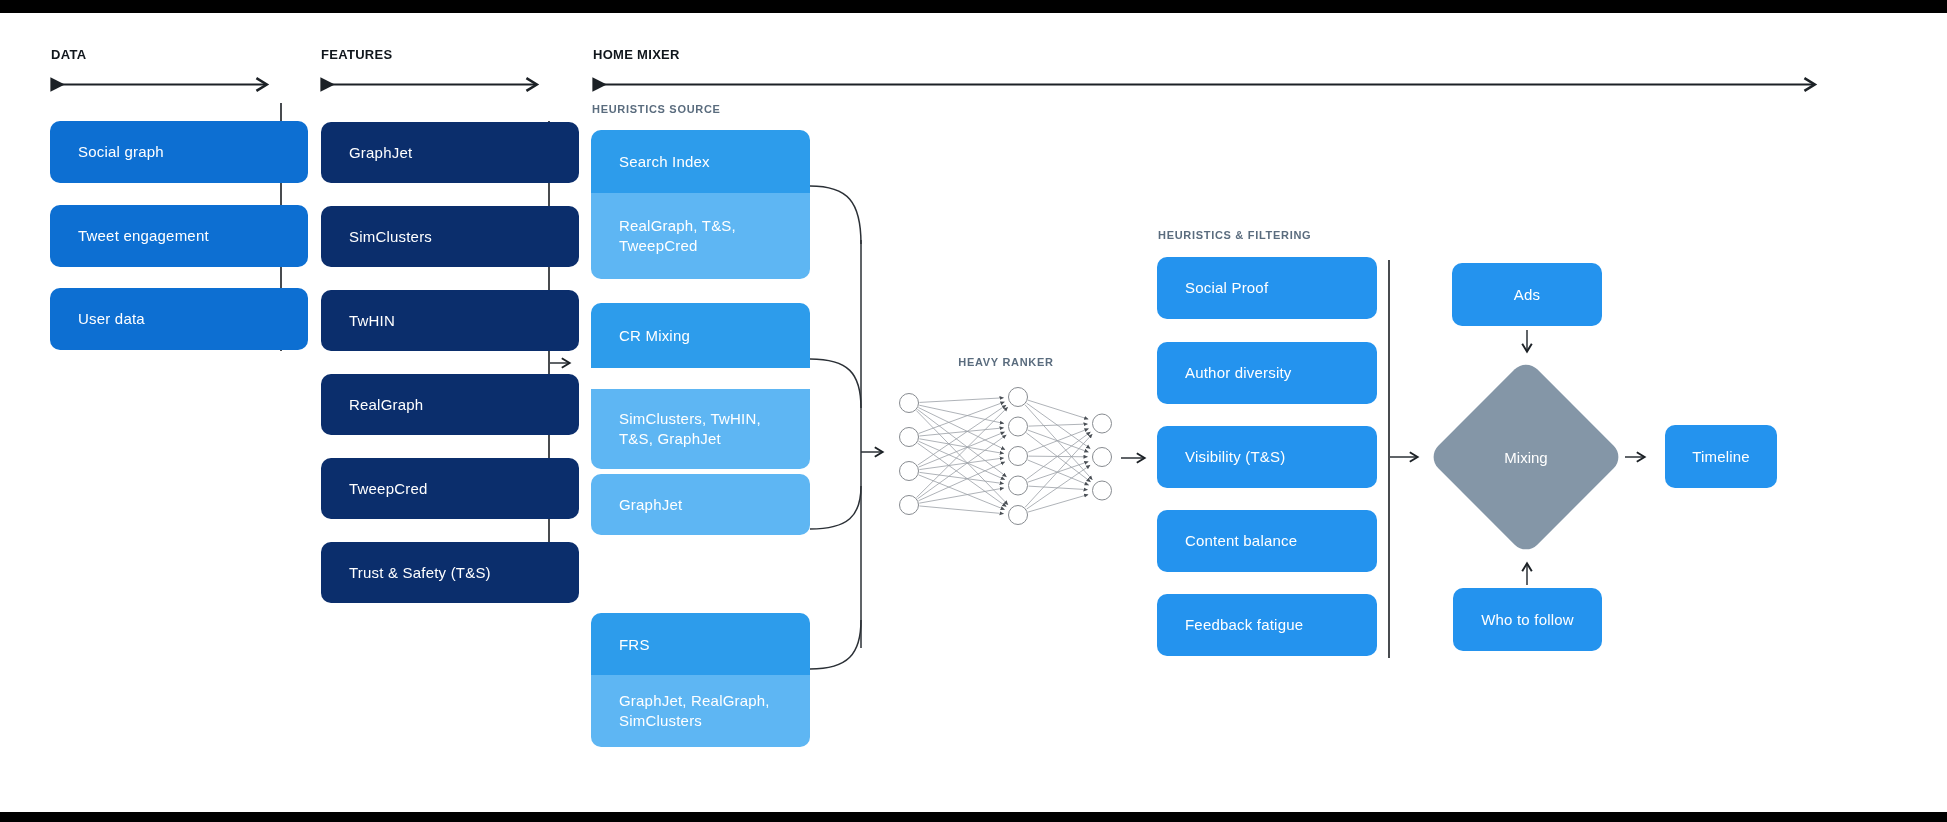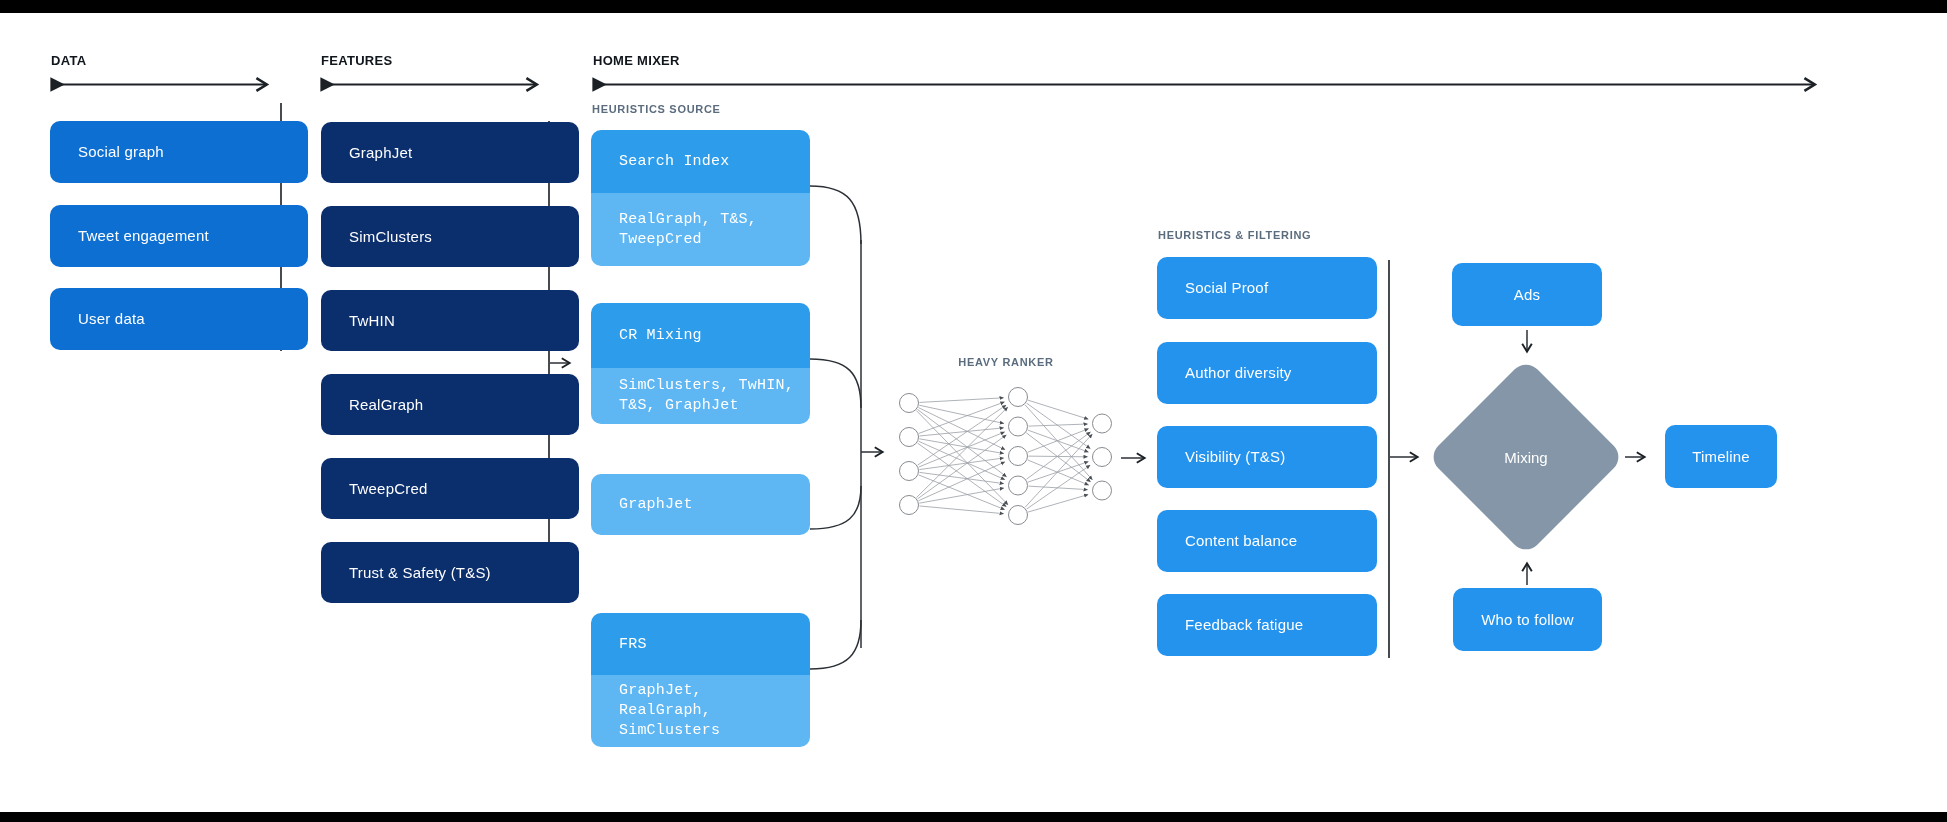--- a/index.html
+++ b/index.html
@@ -2,32 +2,32 @@
 <html><head>
 <meta charset="utf-8">
 <style>
   html,body{margin:0;padding:0;background:#fff;}
   .canvas{position:relative;width:1947px;height:822px;background:#ffffff;overflow:hidden;
           font-family:"Liberation Sans",sans-serif;-webkit-font-smoothing:antialiased;}
   .bar{position:absolute;left:0;width:1947px;background:#000;}
   .bar.top{top:0;height:13px;}
   .bar.bottom{top:812px;height:10px;}
 
-  .col-header{position:absolute;top:53px;font-size:13px;font-weight:700;color:#10161c;letter-spacing:.3px;}
+  .col-header{position:absolute;top:47px;font-size:13px;font-weight:700;color:#10161c;letter-spacing:.3px;}
   .sub-label{position:absolute;font-size:11px;font-weight:600;color:#5a6c7e;letter-spacing:.7px;}
 
   .box{position:absolute;width:258px;height:62px;border-radius:10px;box-sizing:border-box;
        display:flex;align-items:center;padding:0 14px 0 28px;color:#fff;font-size:15px;
        font-weight:500;letter-spacing:.2px;line-height:1.2;}
   .c-data{background:#0d6fd2;}
   .c-navy{background:#0b2e6c;}
   .c-blue{background:#2493ee;}
   .centered{justify-content:center;padding:0;text-align:center;}
 
-  .cand{position:absolute;left:591px;width:219px;border-radius:10px;overflow:hidden;color:#fff;font-family:Liberation Mono, monospace;}
+  .cand{position:absolute;left:591px;width:219px;border-radius:10px;overflow:hidden;color:#fff;}
   .cand-head{background:#2d9ceb;display:flex;align-items:center;padding:0 14px 0 28px;
              font-size:15px;font-weight:500;letter-spacing:.2px;}
   .cand-body{background:#5eb6f3;display:flex;align-items:center;padding:0 14px 0 28px;
              font-size:15px;font-weight:500;letter-spacing:.2px;white-space:pre-line;line-height:1.32;}
 
   .diamond{position:absolute;left:1456px;top:387px;width:140px;height:140px;background:#8496a7;
            border-radius:16px;transform:rotate(45deg);}
   .diamond-inner{width:100%;height:100%;display:flex;align-items:center;justify-content:center;
                  transform:rotate(-45deg);color:#fff;font-size:15px;font-weight:500;}
 
@@ -163,29 +163,29 @@
   <div class="box c-navy" style="left:321px;top:542px;height:61px;">
     <span>Trust &amp; Safety (T&amp;S)</span>
     </div>
 
   <div class="sub-label" style="left:592px;top:103px;">HEURISTICS SOURCE</div>
 
   <div class="cand" style="top:130px;">
     <div class="cand-head" style="height:63px;">
       <span>Search Index</span>
       </div>
-    <div class="cand-body" style="height:73px;">
+    <div class="cand-body" style="height:86px;">
       <span>RealGraph, T&amp;S,
 TweepCred</span></div>
   </div>
   <div class="cand" style="top:303px;">
     <div class="cand-head" style="height:65px;">
       <span>CR Mixing</span>
       </div>
-    <div class="cand-body" style="height:56px;">
+    <div class="cand-body" style="height:80px;margin-top:21px;">
       <span>SimClusters, TwHIN,
 T&amp;S, GraphJet</span></div>
   </div>
   <div class="cand" style="top:474px;">
     <div class="cand-body" style="height:61px;">
       <span>GraphJet</span></div>
   </div>
   <div class="cand" style="top:613px;">
     <div class="cand-head" style="height:62px;">
       <span>FRS</span>

